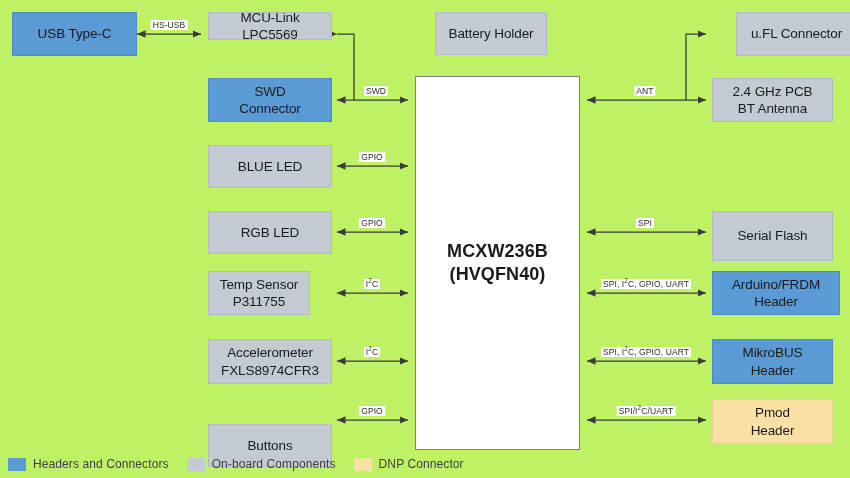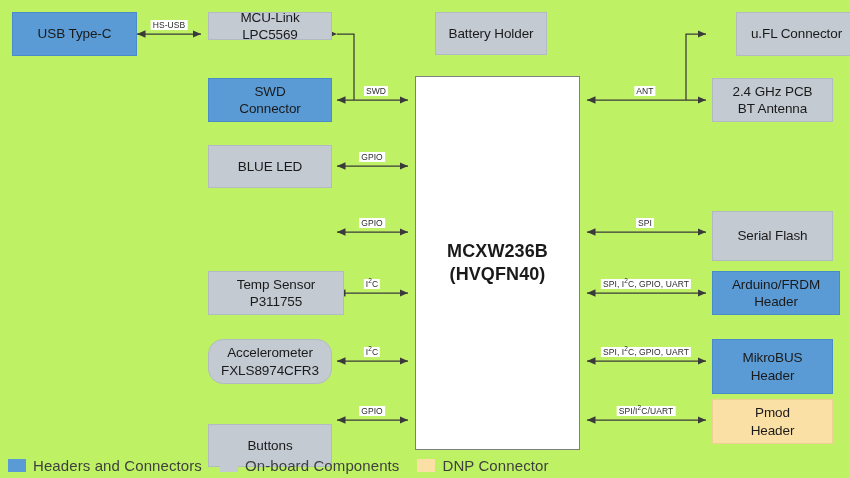--- a/index.html
+++ b/index.html
@@ -87,21 +87,21 @@
     align-items: center;
     margin-right: 18px;
   }
   .legend-swatch {
     width: 18px;
     height: 13px;
     margin-right: 7px;
     flex: 0 0 auto;
   }
   .legend-text {
-    font-size: 15px;
+    font-size: 12px;
     color: #3f3f3f;
     letter-spacing: 0.1px;
     white-space: nowrap;
   }
 </style>
 </head>
 <body>
 
 <div id="diagram-root">
 
@@ -156,27 +156,30 @@
 
   <div class="node blue" style="left:208px; top:78px; width:124px; height:44px;">
     <span class="node-text">SWD
 Connector</span>
   </div>
 
   <div class="node grey" style="left:208px; top:145px; width:124px; height:43px;">
     <span class="node-text">BLUE LED</span>
   </div>
 
-
-  <div class="node grey" style="left:208px; top:271px; width:136px; height:44px;">
+  <div class="node grey" style="left:208px; top:211px; width:124px; height:43px;">
+    <span class="node-text">RGB LED</span>
+  </div>
+
+  <div class="node grey" style="left:208px; top:271px; width:102px; height:44px;">
     <span class="node-text">Temp Sensor
 P311755</span>
   </div>
 
-  <div class="node grey" style="left:208px; top:339px; width:124px; height:45px;border-radius:15px;">
+  <div class="node grey" style="left:208px; top:339px; width:124px; height:45px;">
     <span class="node-text">Accelerometer
 FXLS8974CFR3</span>
   </div>
 
   <div class="node grey" style="left:208px; top:416px; width:124px; height:43px;margin-top:8px;">
     <span class="node-text">Buttons</span>
   </div>
 
   <div class="node grey" style="left:435px; top:12px; width:112px; height:43px;">
     <span class="node-text">Battery Holder</span>
@@ -198,21 +201,21 @@
 
   <div class="node grey" style="left:712px; top:211px; width:121px; height:50px;">
     <span class="node-text">Serial Flash</span>
   </div>
 
   <div class="node blue" style="left:712px; top:271px; width:128px; height:44px;">
     <span class="node-text">Arduino/FRDM
 Header</span>
   </div>
 
-  <div class="node blue" style="left:712px; top:339px; width:121px; height:55px;">
+  <div class="node blue" style="left:712px; top:339px; width:121px; height:45px;">
     <span class="node-text">MikroBUS
 Header</span>
   </div>
 
   <div class="node orange" style="left:712px; top:399px; width:121px; height:45px;">
     <span class="node-text">Pmod
 Header</span>
   </div>
 
   <div class="wire-label" style="left:169px; top:20px;">HS-USB</div>

